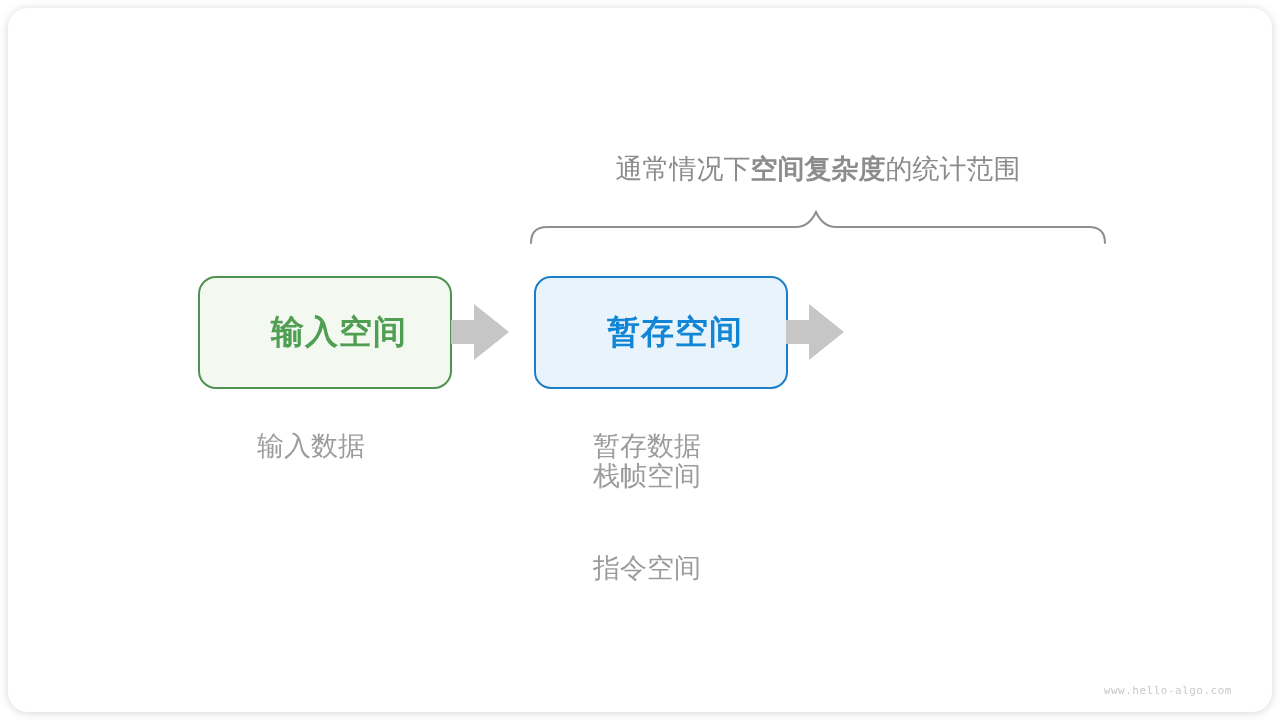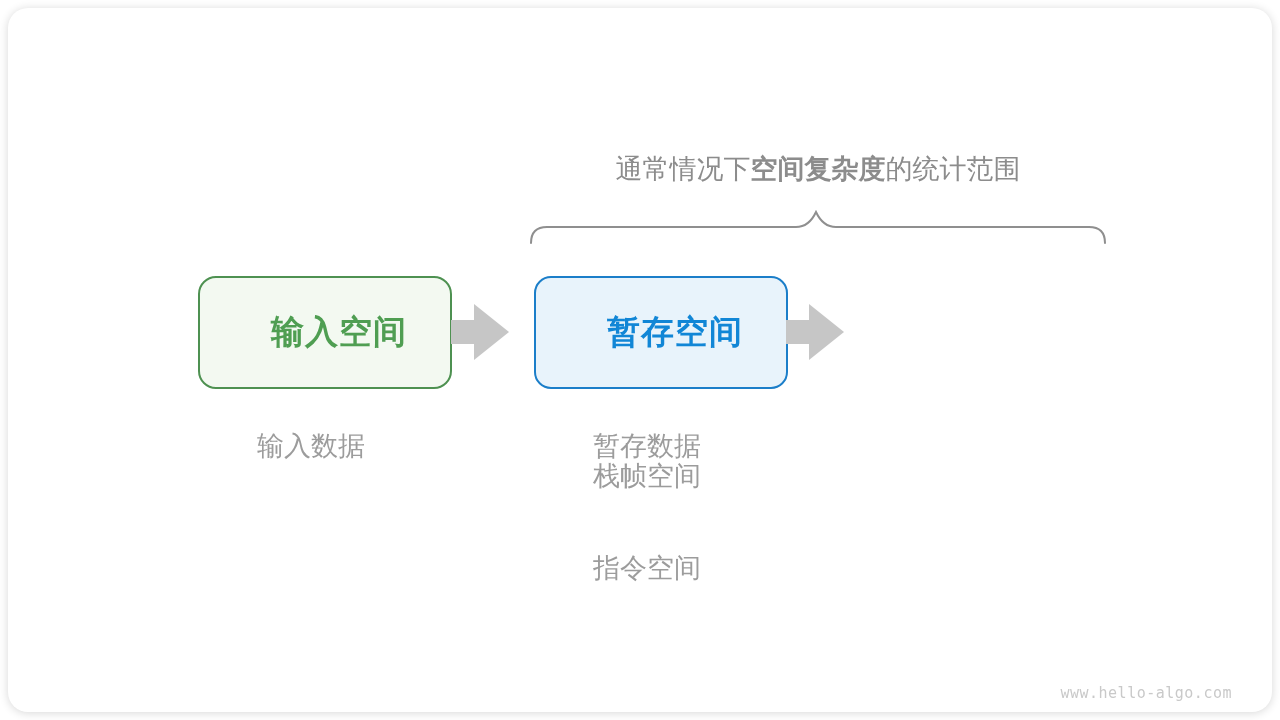--- a/index.html
+++ b/index.html
@@ -83,21 +83,21 @@
   .cap-input  { left: 190px; top: 423px; }
   .cap-temp-1 { left: 526px; top: 423px; }
   .cap-temp-2 { left: 526px; top: 453px; }
   .cap-temp-3 { left: 526px; top: 545px; }
   .cap-output { left: 862px; top: 423px; }
   .watermark {
     position: absolute;
     top: 676px;
     right: 40px;
     font-family: "DejaVu Sans Mono", "Liberation Mono", monospace;
-    font-size: 15px;
+    font-size: 11px;
     color: #c9c9c9;
     letter-spacing: 0.5px;
   }
 </style>
 </head>
 <body>
 
 <div class="frame">
   <div class="card">
 

